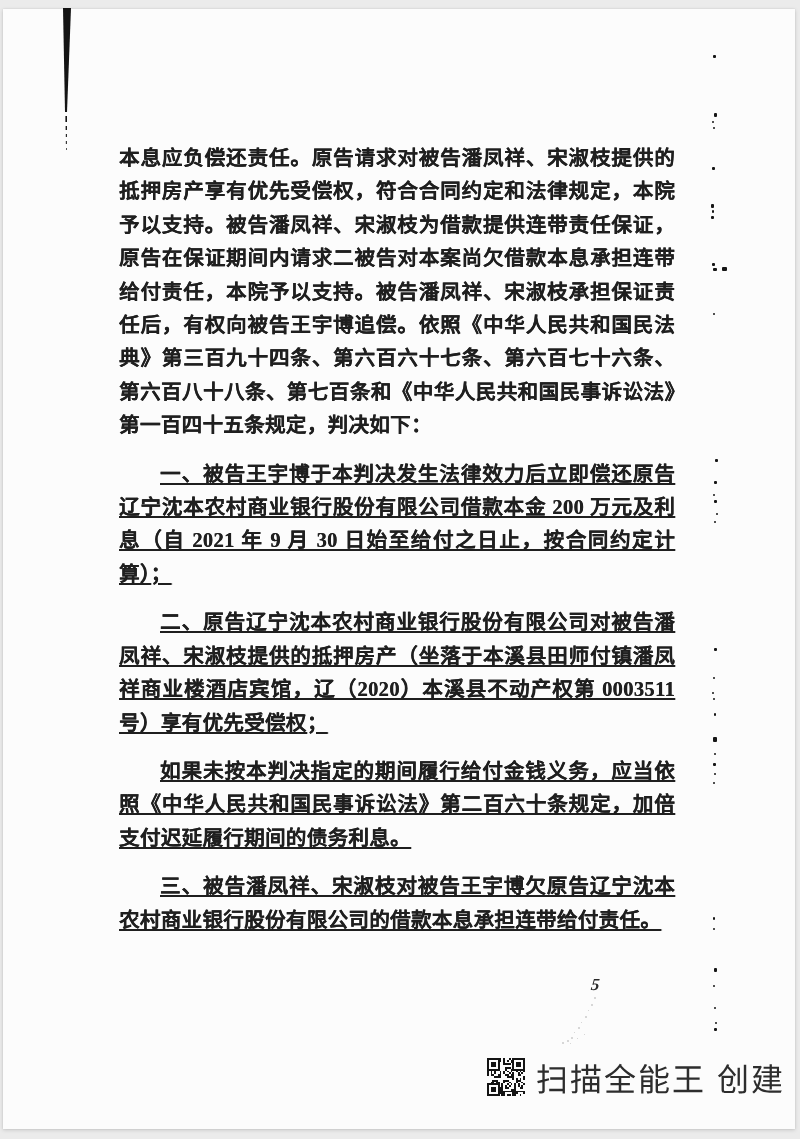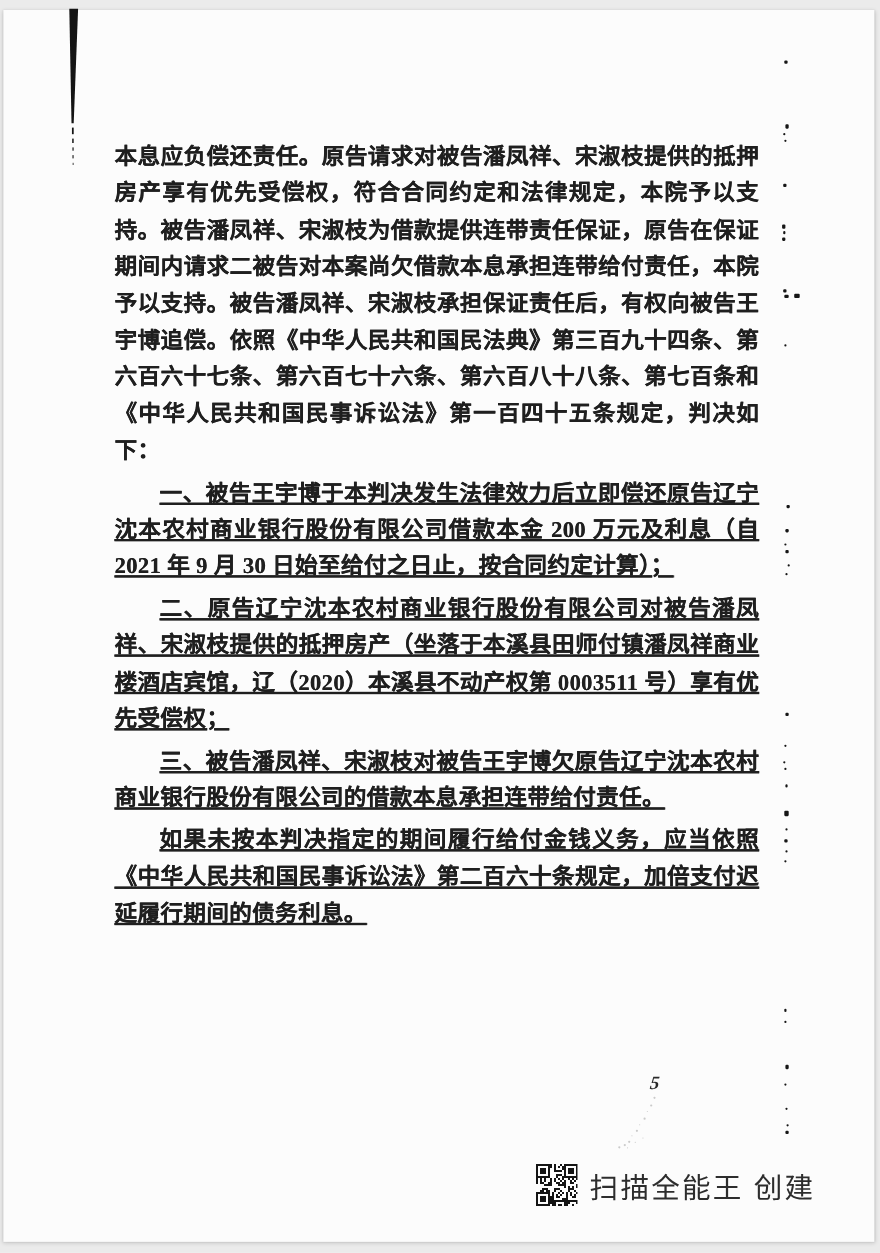--- a/index.html
+++ b/index.html
@@ -17,54 +17,54 @@
     background:var(--paper);
     box-shadow:0 1px 4px rgba(0,0,0,.16), 0 0 1px rgba(0,0,0,.12);
   }
   .body-text{
     position:absolute;left:101px;top:118px;width:586px;
     font-size:20.5px;line-height:33.4px;letter-spacing:0.35px;
     color:var(--ink);font-weight:600;
     text-align:justify;text-justify:inter-character;
     text-shadow:0.3px 0 0 currentColor;
   }
-  .para{margin:0;}
+  .para{margin:15px;}
   .para + .para{margin-top:5px;}
   .para.indent{text-indent:41px;text-decoration:underline;}
   .page-number{
     position:absolute;left:588px;top:966px;
     font-size:17px;font-style:italic;font-weight:700;color:var(--page-number);
     transform:skewX(-6deg);
   }
   .footer{
     position:absolute;left:484px;top:1045px;height:46px;
     display:flex;align-items:center;gap:11px;
   }
   .footer .qr{width:38px;height:40px;}
   .footer .wm-text{
     font-family:"Liberation Sans","DejaVu Sans",sans-serif;
-    font-size:26px;font-weight:500;letter-spacing:2px;
+    font-size:32px;font-weight:500;letter-spacing:2px;
     color:var(--watermark-text);white-space:nowrap;
   }
   .artifacts{position:absolute;left:0;top:0;width:800px;height:1139px;pointer-events:none;}
   .dot{position:absolute;background:var(--artifact);border-radius:1px;}
   .speck{position:absolute;background:#8f8f8f;border-radius:50%;opacity:.45;}
   .fold-mark{position:absolute;left:57px;top:0;}
 </style>
 </head>
 <body>
 
 <div class="page">
 
   <div class="body-text" id="body-text">
       <p class="para">本息应负偿还责任。原告请求对被告潘凤祥、宋淑枝提供的抵押房产享有优先受偿权，符合合同约定和法律规定，本院予以支持。被告潘凤祥、宋淑枝为借款提供连带责任保证，原告在保证期间内请求二被告对本案尚欠借款本息承担连带给付责任，本院予以支持。被告潘凤祥、宋淑枝承担保证责任后，有权向被告王宇博追偿。依照《中华人民共和国民法典》第三百九十四条、第六百六十七条、第六百七十六条、第六百八十八条、第七百条和《中华人民共和国民事诉讼法》第一百四十五条规定，判决如下：</p>
       <p class="para indent">一、被告王宇博于本判决发生法律效力后立即偿还原告辽宁沈本农村商业银行股份有限公司借款本金 200 万元及利息（自 2021 年 9 月 30 日始至给付之日止，按合同约定计算）；</p>
       <p class="para indent">二、原告辽宁沈本农村商业银行股份有限公司对被告潘凤祥、宋淑枝提供的抵押房产（坐落于本溪县田师付镇潘凤祥商业楼酒店宾馆，辽（2020）本溪县不动产权第 0003511 号）享有优先受偿权；</p>
+      <p class="para indent">如果未按本判决指定的期间履行给付金钱义务，应当依照《中华人民共和国民事诉讼法》第二百六十条规定，加倍支付迟延履行期间的债务利息。</p>
       <p class="para indent">三、被告潘凤祥、宋淑枝对被告王宇博欠原告辽宁沈本农村商业银行股份有限公司的借款本息承担连带给付责任。</p>
-      <p class="para indent">如果未按本判决指定的期间履行给付金钱义务，应当依照《中华人民共和国民事诉讼法》第二百六十条规定，加倍支付迟延履行期间的债务利息。</p>
     </div>
 
   <div class="page-number">5</div>
 
   <div class="footer">
     <svg class="qr" id="qr" viewBox="0 0 21 21" shape-rendering="crispEdges">
         <g fill="#141414">
           <rect x="0" y="0" width="1" height="1"></rect>
           <rect x="1" y="0" width="1" height="1"></rect>
           <rect x="2" y="0" width="1" height="1"></rect>

